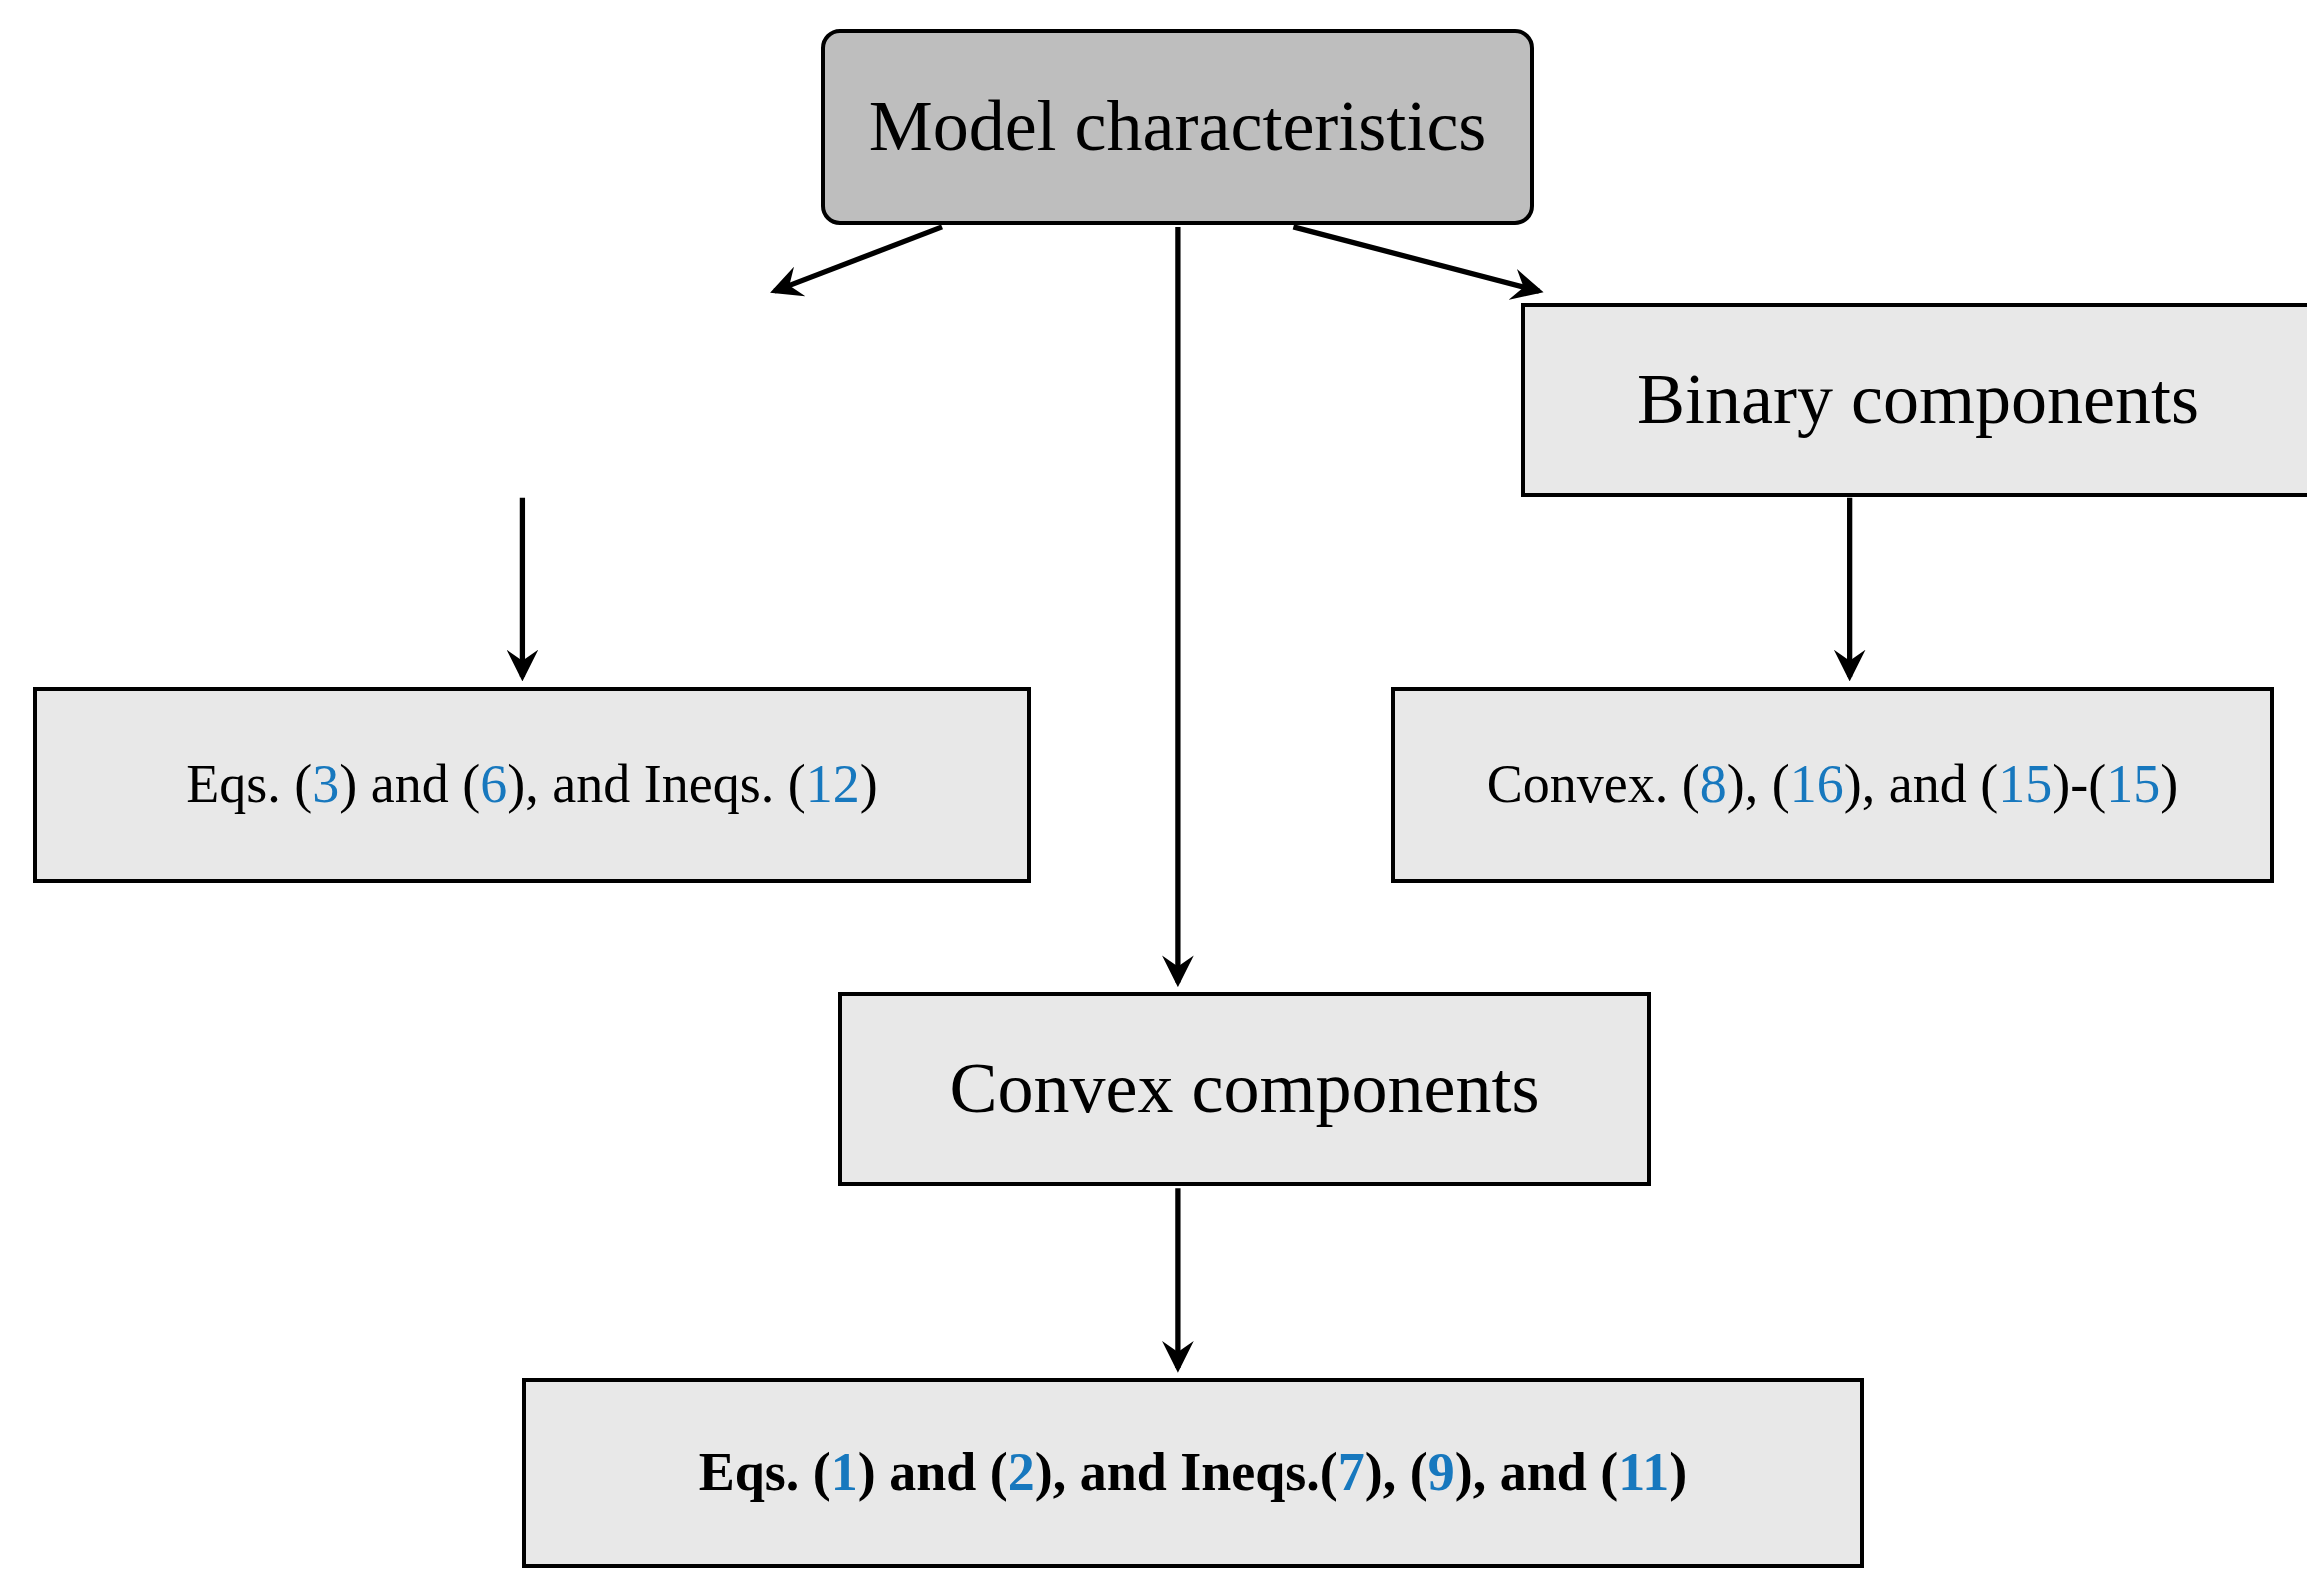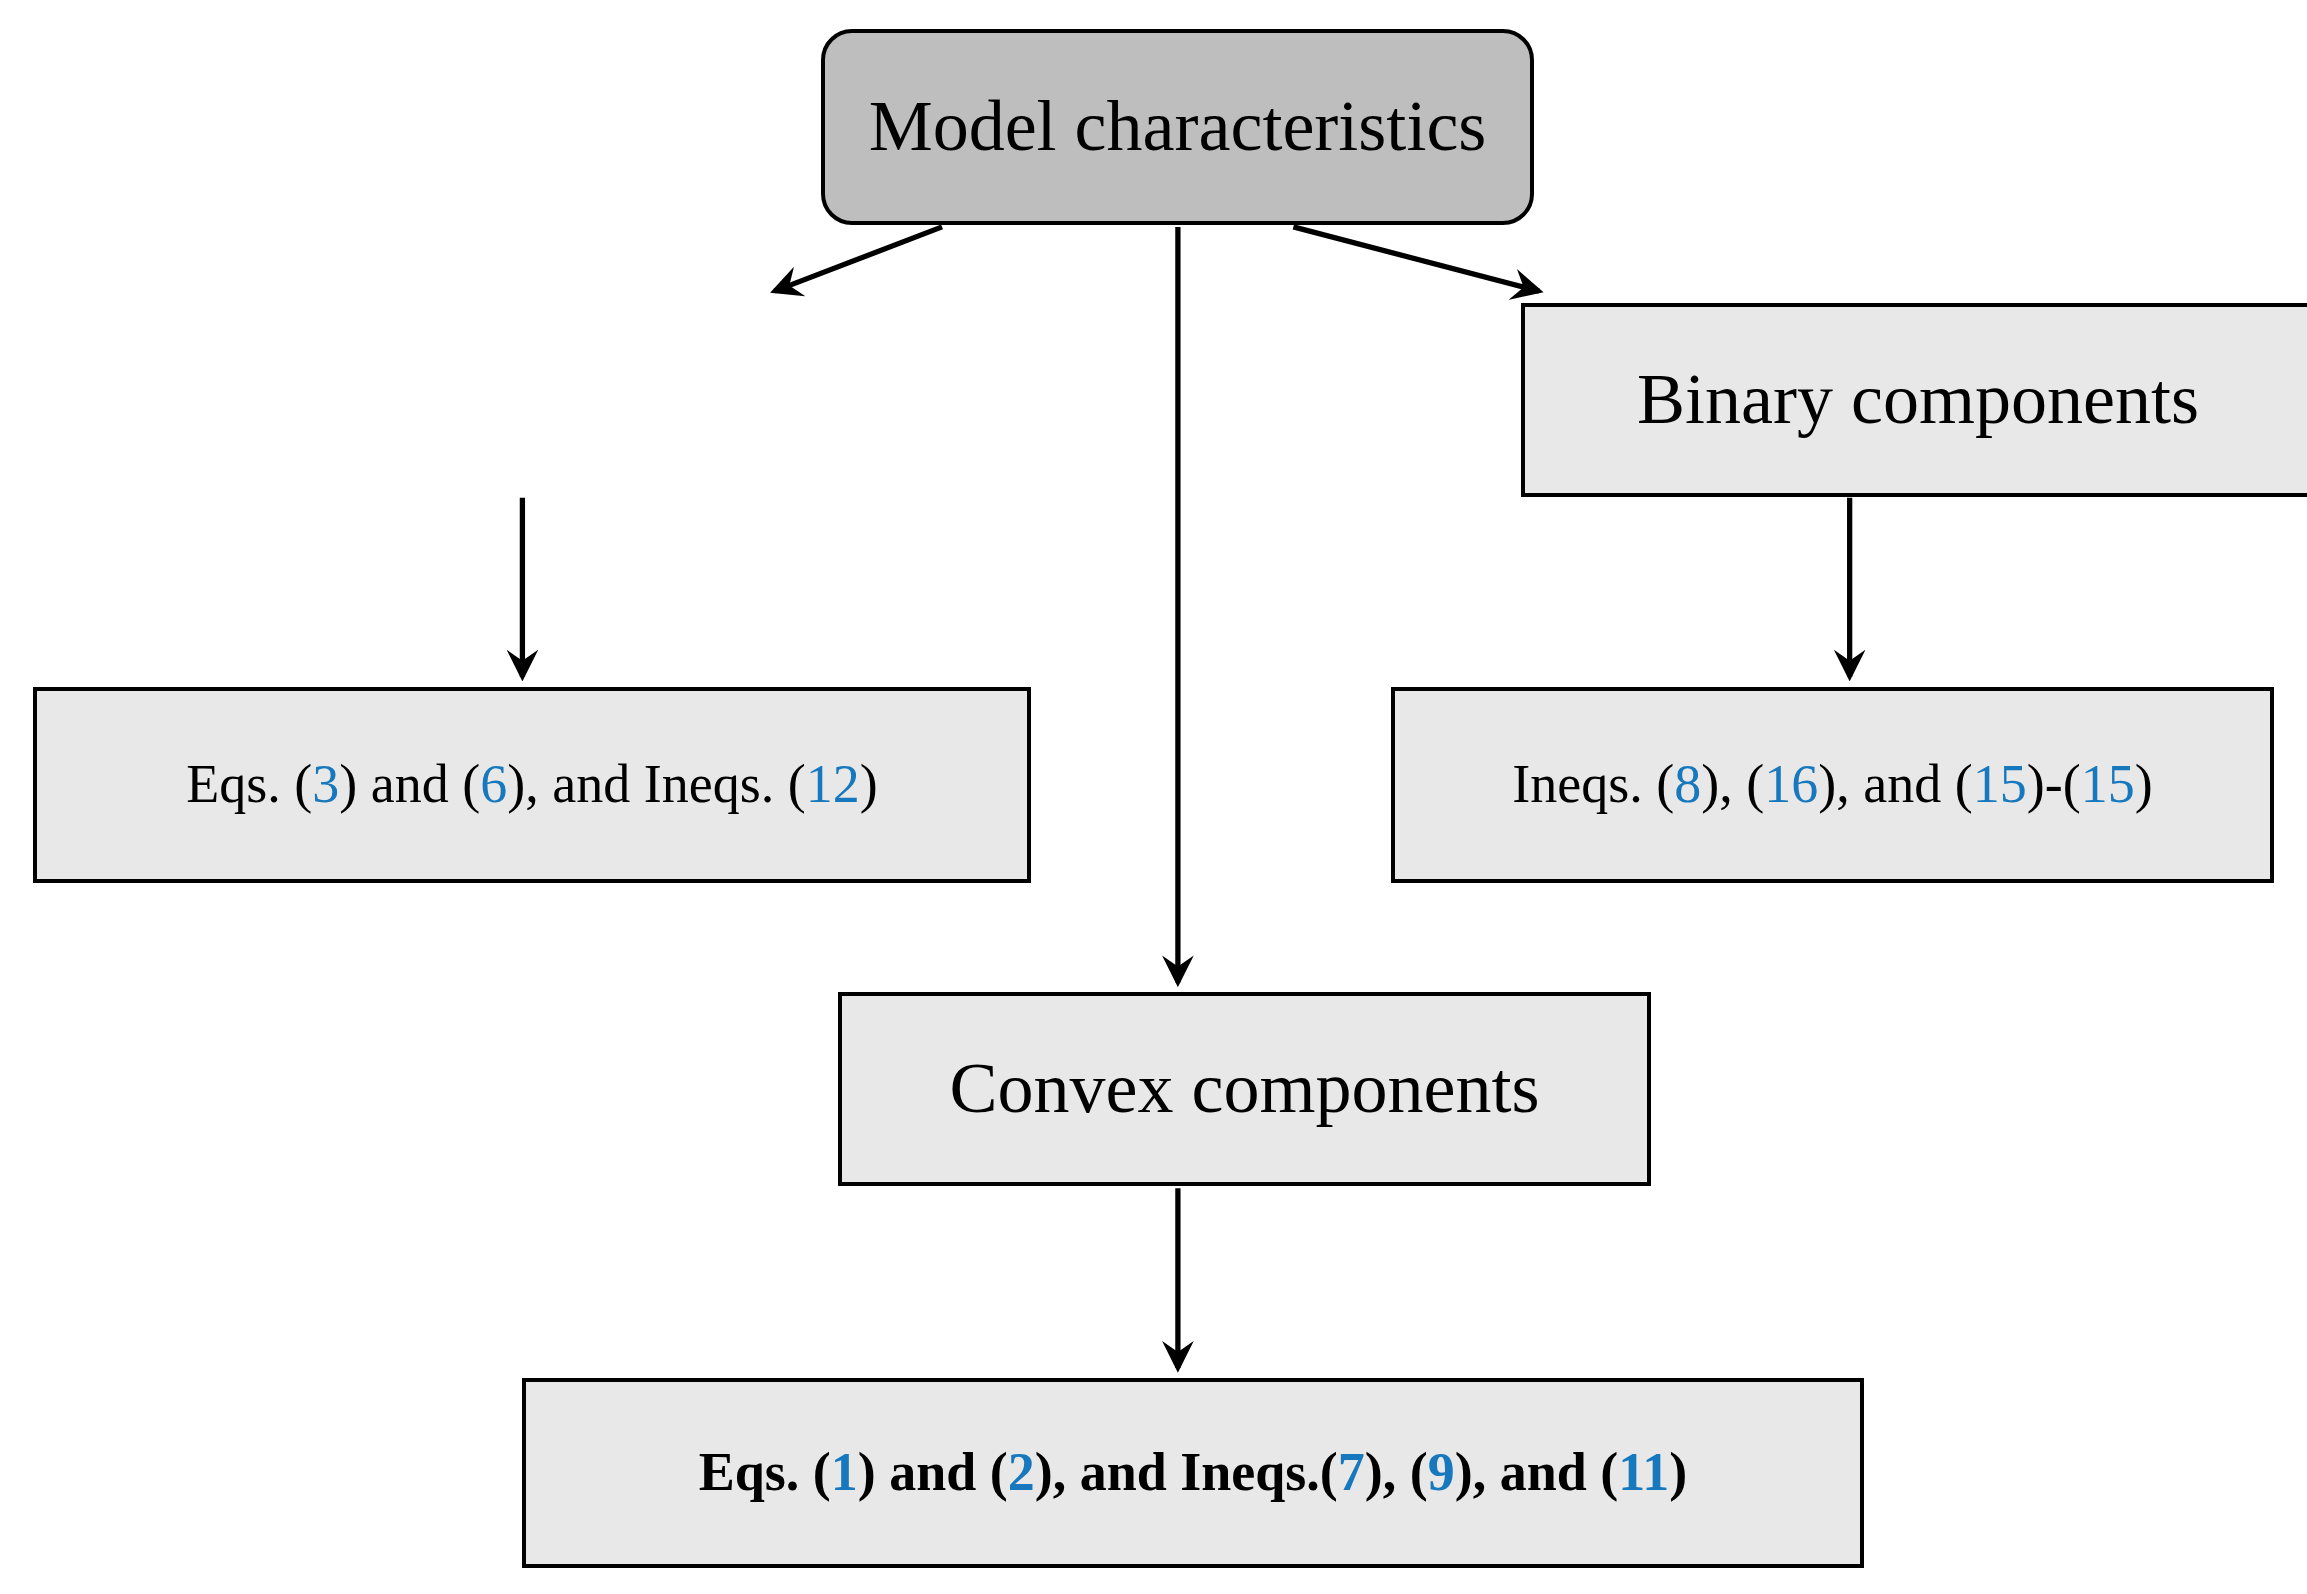--- a/index.html
+++ b/index.html
@@ -32,21 +32,21 @@
     display: flex;
     align-items: center;
     justify-content: center;
     text-align: center;
     font-size: 72px;
     line-height: 1.1;
     white-space: nowrap;
   }
   .node.root {
     background: #bebebe;
-    border-radius: 31px;
+    border-radius: 19px;
   }
   .node.refs {
     font-size: 54px;
   }
   .blue {
     color: var(--num-blue, #1778be);
   }
 
   
   #n-root      { left: 821px; top:   29px; width:  713px; height: 196px; }
@@ -83,21 +83,21 @@
 
   <div id="n-binary" class="node">
     <span>Binary components</span>
   </div>
 
   <div id="n-nc-refs" class="node refs">
     <span><span>Eqs. (</span><span class="blue">3</span><span>) and (</span><span class="blue">6</span><span>), and Ineqs. (</span><span class="blue">12</span><span>)</span></span>
   </div>
 
   <div id="n-bin-refs" class="node refs">
-    <span><span>Ineqs. (</span><span class="blue">8</span><span>), (</span><span class="blue">16</span><span>), and (</span><span class="blue">15</span><span>)-(</span><span class="blue">15</span><span>)</span></span>
+    <span><span>Convex. (</span><span class="blue">8</span><span>), (</span><span class="blue">16</span><span>), and (</span><span class="blue">15</span><span>)-(</span><span class="blue">15</span><span>)</span></span>
   </div>
 
   <div id="n-convex" class="node">
     <span>Convex components</span>
   </div>
 
   <div id="n-cv-refs" class="node refs">
     <span><span>Eqs. (</span><span class="blue">1</span><span>) and (</span><span class="blue">2</span><span>), and Ineqs.(</span><span class="blue">7</span><span>), (</span><span class="blue">9</span><span>), and (</span><span class="blue">11</span><span>)</span></span>
   </div>
 

